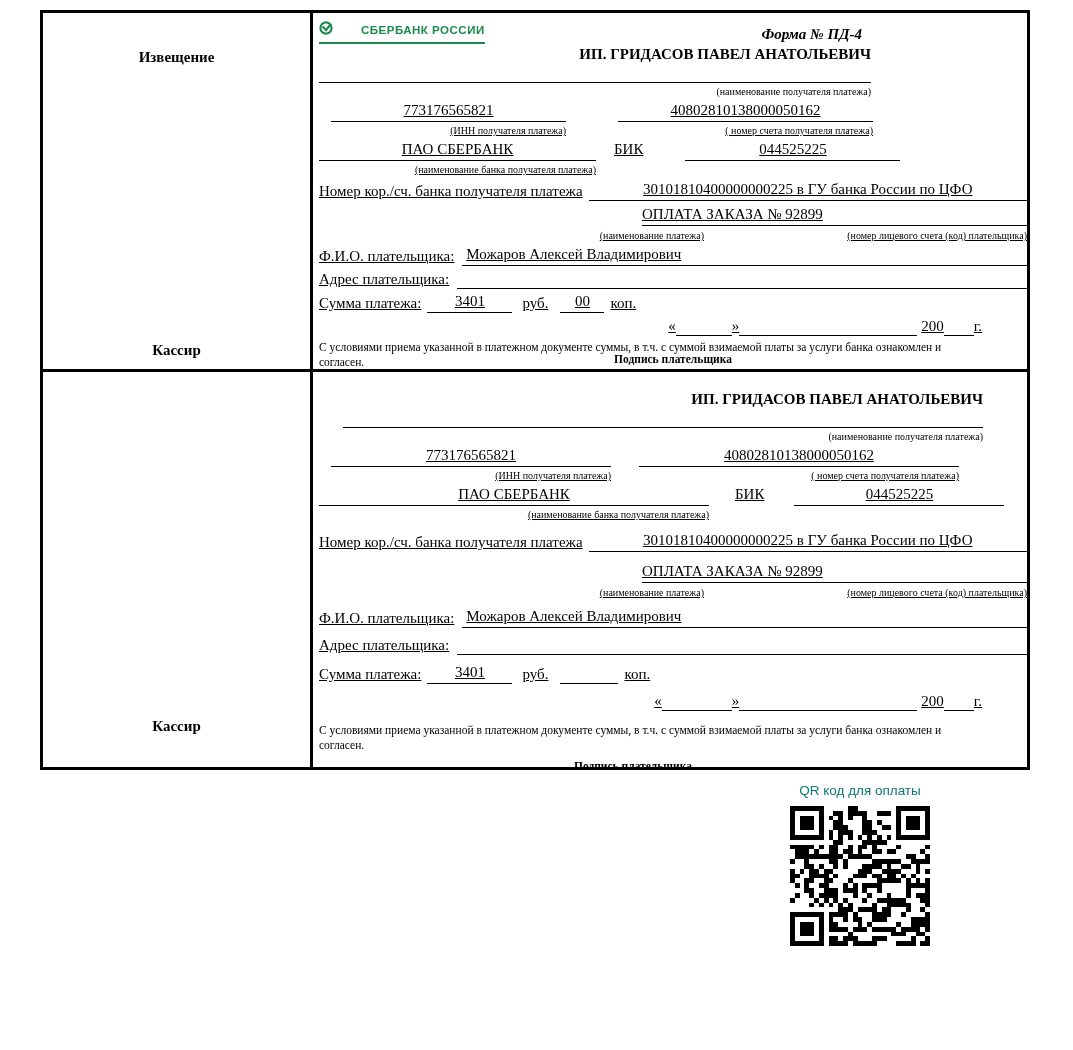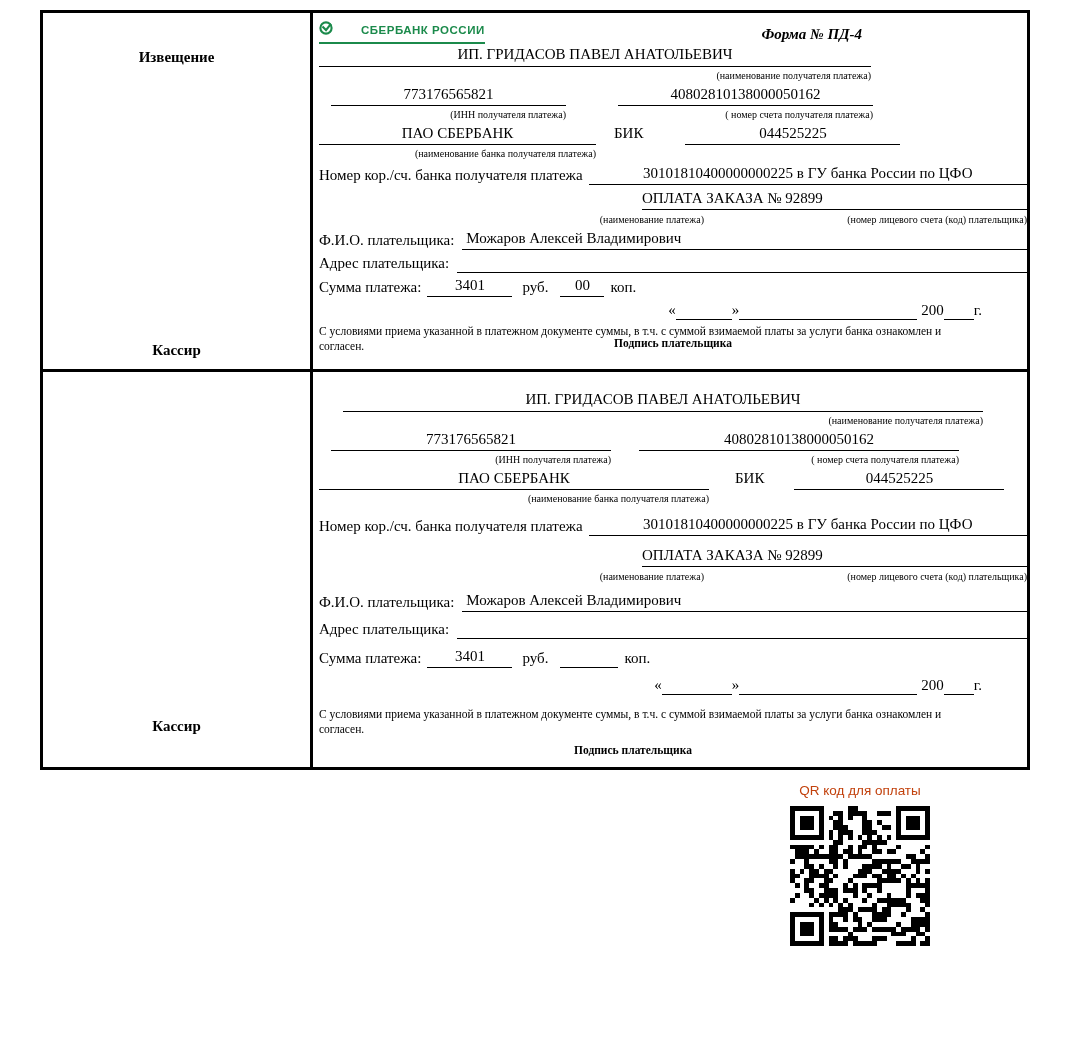--- a/index.html
+++ b/index.html
@@ -20,30 +20,30 @@
   .box1 .lbl-top { top:36px; }
   .box1 .lbl-bottom { bottom:10px; }
   .box2 .lbl-q { bottom:66px; }
   .box2 .lbl-k { bottom:32px; }
 
   .content { flex:1; padding:8px 0 4px 6px; position:relative; line-height:19px; overflow:hidden; }
 
   .u { border-bottom:1px solid #000; display:inline-block; padding-bottom:1px; }
   .plain { white-space:nowrap; }
   .caption { font-size:10px; text-align:right; line-height:14px; }
-  .row { display:flex; align-items:flex-end; }
+  .row { display:flex; align-items:flex-end;text-decoration:underline; }
 
   
   .logo-row { position:relative; height:24px; }
   .sber-logo { display:inline-flex; align-items:center; gap:4px; border-bottom:2px solid #1b8a4b; padding-bottom:2px; }
   .sber-text { font-family:"Liberation Sans",sans-serif; font-weight:bold; font-size:11.5px; color:#1b8a4b; letter-spacing:.5px;margin-left:24px; }
   .form-number { position:absolute; right:165px; top:4px; font-weight:bold; font-style:italic; }
 
   
-  .payee { width:552px; text-align:center; font-weight:normal; border-bottom:1px solid #000; padding-bottom:2px; }
+  .payee { width:552px; text-align:right; font-weight:bold; border-bottom:1px solid #000; padding-bottom:18px; }
   .payee-cap { width:552px; margin-top:2px; }
   .box2 .payee { width:640px; margin-left:24px; margin-top:10px; }
   .box2 .payee-cap { width:640px; margin-left:24px; }
 
   
   .fields { margin-top:2px; align-items:flex-start; }
   .cell .val { display:block; text-align:center; border-bottom:1px solid #000; padding-bottom:1px; }
   .cell .caption { margin-top:2px; }
   .c-inn { margin-left:12px; width:235px; }
   .c-acc { margin-left:52px; width:255px; }
@@ -100,21 +100,21 @@
   
   .agreement { margin-top:4px; position:relative; padding-right:40px; }
   .agr-text { font-size:11.5px; line-height:15px; max-width:665px; }
   .signature { font-weight:bold; font-size:11.5px; white-space:nowrap; }
   .box1 .signature { position:absolute; left:50%; transform:translateX(-50%); bottom:1px; }
   .box2 .agreement { margin-top:12px; }
   .box2 .signature { text-align:center; margin-top:4px; width:100%; padding-right:40px; }
 
   
   .qr-block { position:absolute; left:775px; top:783px; width:170px; text-align:center; }
-  .qr-title { font-family:"Liberation Sans",sans-serif; font-size:13.5px; color:#c2410c; }
+  .qr-title { font-family:"Liberation Sans",sans-serif; font-size:13.5px; color:#0f766e; }
   .qr-svg { width:140px; height:140px; margin-top:8px; background:#fff; display:inline-block; }
 </style>
 </head>
 <body>
 
 <div class="page">
 
   <div class="box box1">
     <div class="leftcol">
       <div class="lbl lbl-top">Извещение</div>

